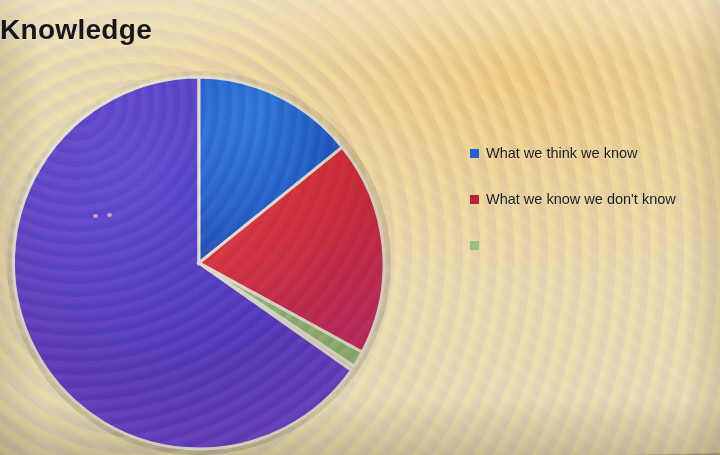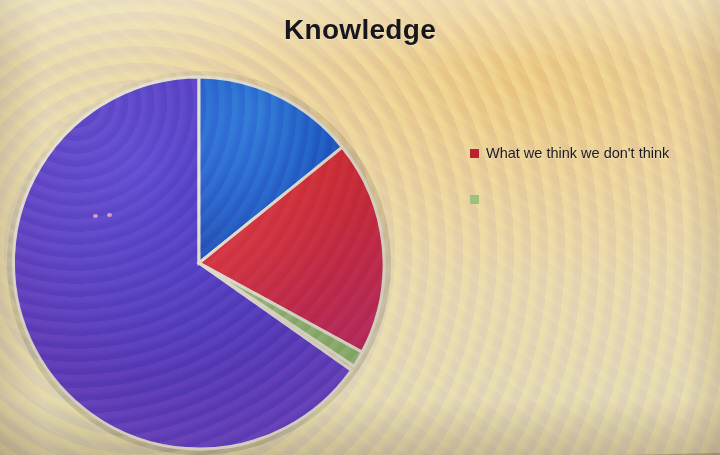--- a/index.html
+++ b/index.html
@@ -70,21 +70,21 @@
     transform-origin: right bottom;
     opacity: 0.5;
     pointer-events: none;
   }
 
   
   .chart-title {
     position: absolute;
     left: 0; right: 0;
     top: 14px;
-    text-align: center;
+    text-align: left;
     font-size: 28px;
     font-weight: bold;
     color: #17161a;
     letter-spacing: 0.3px;
     text-shadow: 0 1px 1px rgba(255,255,255,0.35);
   }
 
   
   .pie-wrap {
     position: absolute;
@@ -200,24 +200,28 @@
       <path d="M192 192 L 355.1 281.2 A 186 186 0 0 1 347.1 295.3 Z" fill="url(#gGreen)" stroke="#efe8da" stroke-width="3"></path>
     </svg>
     <div class="pie-moire"></div>
     <div class="pie-sheen"></div>
     <div class="speck" style="left:86px; top:143px;"></div>
     <div class="speck" style="left:100px; top:142px;"></div>
   </div>
 
   <div class="legend">
 
+    <div class="legend-row">
+      <span class="legend-swatch" style="background:#1f61d2"></span>
+      <span class="legend-label">What we think we know</span>
+    </div>
 
     <div class="legend-row">
       <span class="legend-swatch" style="background:#bb2230"></span>
-      <span class="legend-label">What we think we don't think</span>
+      <span class="legend-label">What we know we don't know</span>
     </div>
 
     <div class="legend-row">
       <span class="legend-swatch" style="background:#9dc07c"></span>
     </div>
 
 
   </div>
 
 </div>

